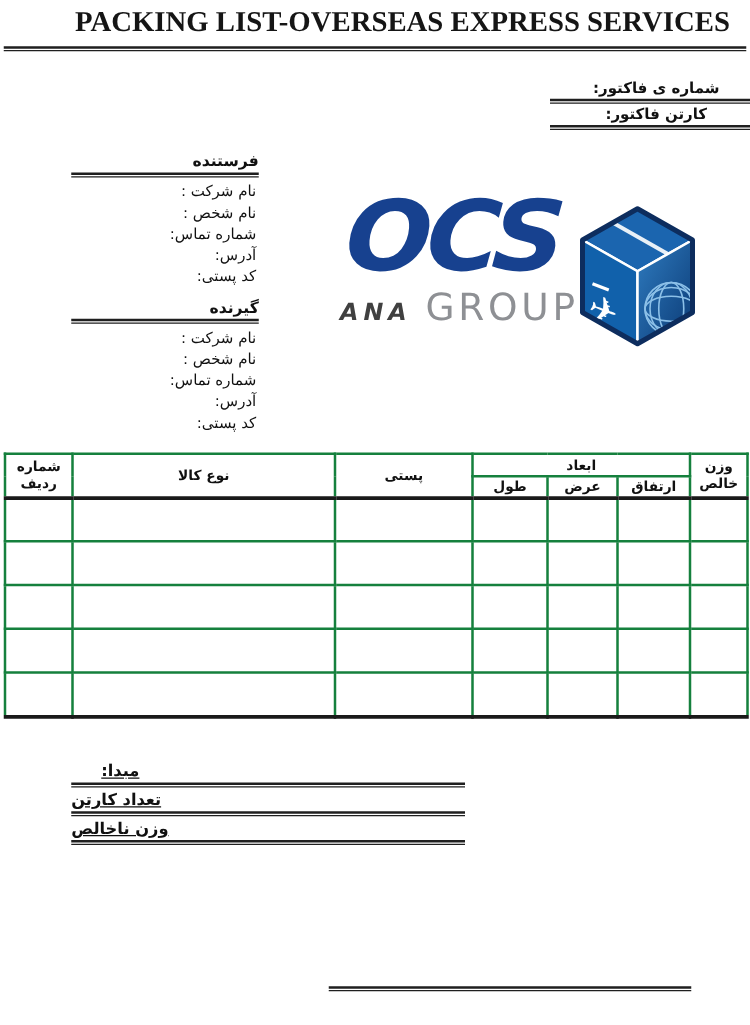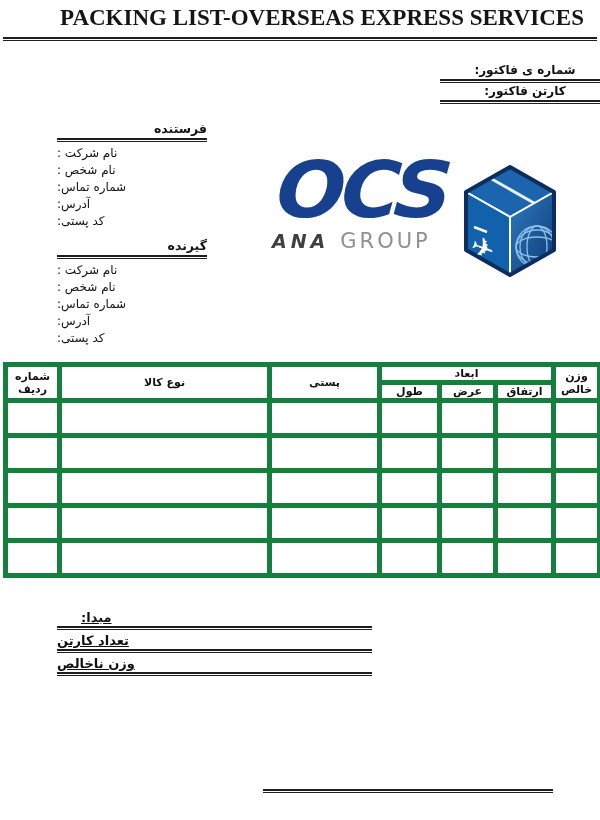--- a/index.html
+++ b/index.html
@@ -17,36 +17,36 @@
 
   
   .inv { position:absolute; top:62px; left:440px; width:170px; direction:rtl; }
   .inv-label { font-size:12px; font-weight:bold; text-align:center; height:17px; line-height:17px; }
 
   
   .party { position:absolute; left:57px; width:150px; direction:rtl; }
   .party-heading { font-size:12.5px; font-weight:bold; text-align:right; padding-left:27px; 
                    height:18px; line-height:18px; }
   .party-fields { margin-top:3px; }
-  .party-field { font-size:12px; height:17px; line-height:17px; text-align:left; padding-right:2px; }
+  .party-field { font-size:12px; height:17px; line-height:17px; text-align:right; padding-right:2px; }
 
   
   .ocs-text { position:absolute; left:274px; top:150px; font-style:italic; font-weight:bold;
               font-size:78px; line-height:80px; letter-spacing:-4px; color:#17418f;
               transform:skewX(-4deg) scaleX(1.04); transform-origin:left bottom; }
   .ana-row { position:absolute; left:272px; top:229px; width:190px; display:flex; gap:11px; align-items:baseline; }
   .ana { font-style:italic; font-weight:bold; font-size:19px; letter-spacing:4px; color:#404040; }
-  .group { font-size:21px; letter-spacing:3px; color:#8e9094; }
+  .group { font-size:30px; letter-spacing:3px; color:#8e9094; }
   .cube { position:absolute; left:460px; top:161px; width:100px; height:122px; }
 
   
   .table-wrap { position:absolute; left:3px; top:362px; }
   table { border-collapse:collapse; table-layout:fixed; width:594px;
           border:2px solid #1a1a1a; border-bottom:3px solid #1a1a1a; }
-  th, td { border:5px solid #15803d; }
+  th, td { border:2px solid #15803d; }
   th { font-size:11px; font-weight:bold; text-align:center; vertical-align:middle; direction:rtl; }
   thead tr.h1 th { height:18px; }
   thead tr.h2 th { height:17px;margin-left:16px; }
   tbody tr td { height:35px; }
   tbody tr:first-child td { border-top:3px solid #1a1a1a; }
 
   
   .footer { position:absolute; left:57px; top:610px; width:315px; direction:rtl; }
   .f-label { font-size:13px; font-weight:bold; text-align:left; height:16px; line-height:16px;text-decoration:underline; }
   .f-label.indent { padding-left:24px; }

